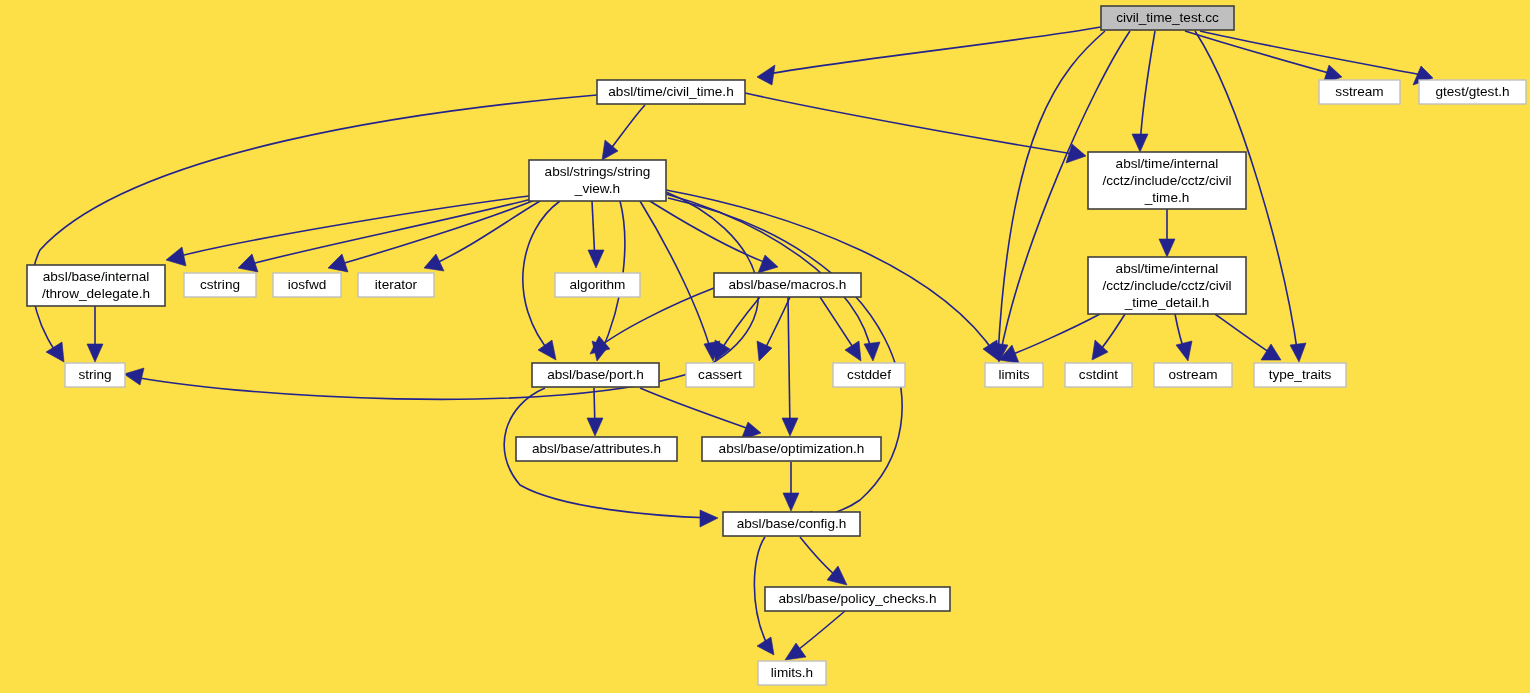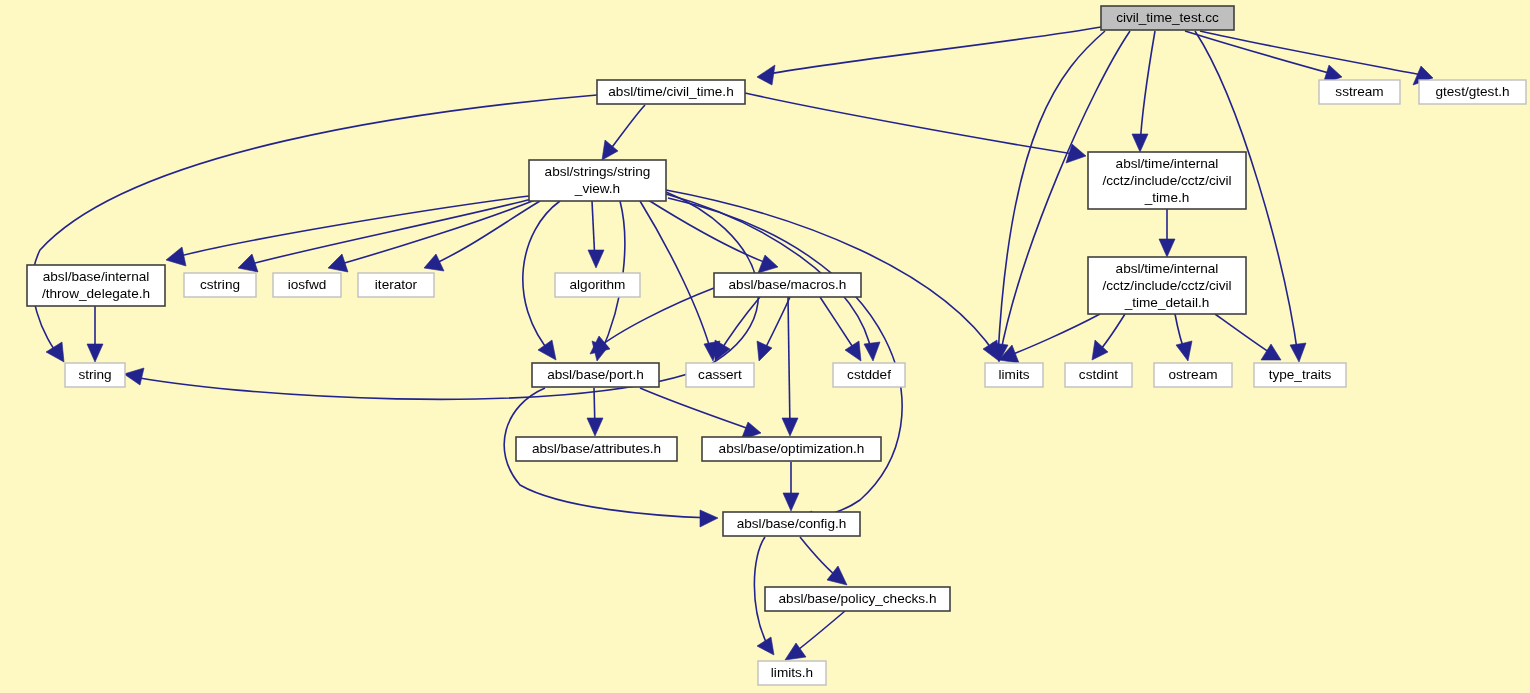--- a/index.html
+++ b/index.html
@@ -4,21 +4,21 @@
 <style>
   html, body {
     margin: 0;
     padding: 0;
     background: #ffffff;
   }
   #graph-root {
     position: relative;
     width: 1530px;
     height: 693px;
-    background: #fef9c3;
+    background: #fde047;
     font-family: "Liberation Sans", sans-serif;
     overflow: hidden;
   }
   svg#graph-svg {
     position: absolute;
     top: 0;
     left: 0;
     width: 1530px;
     height: 693px;
   }

